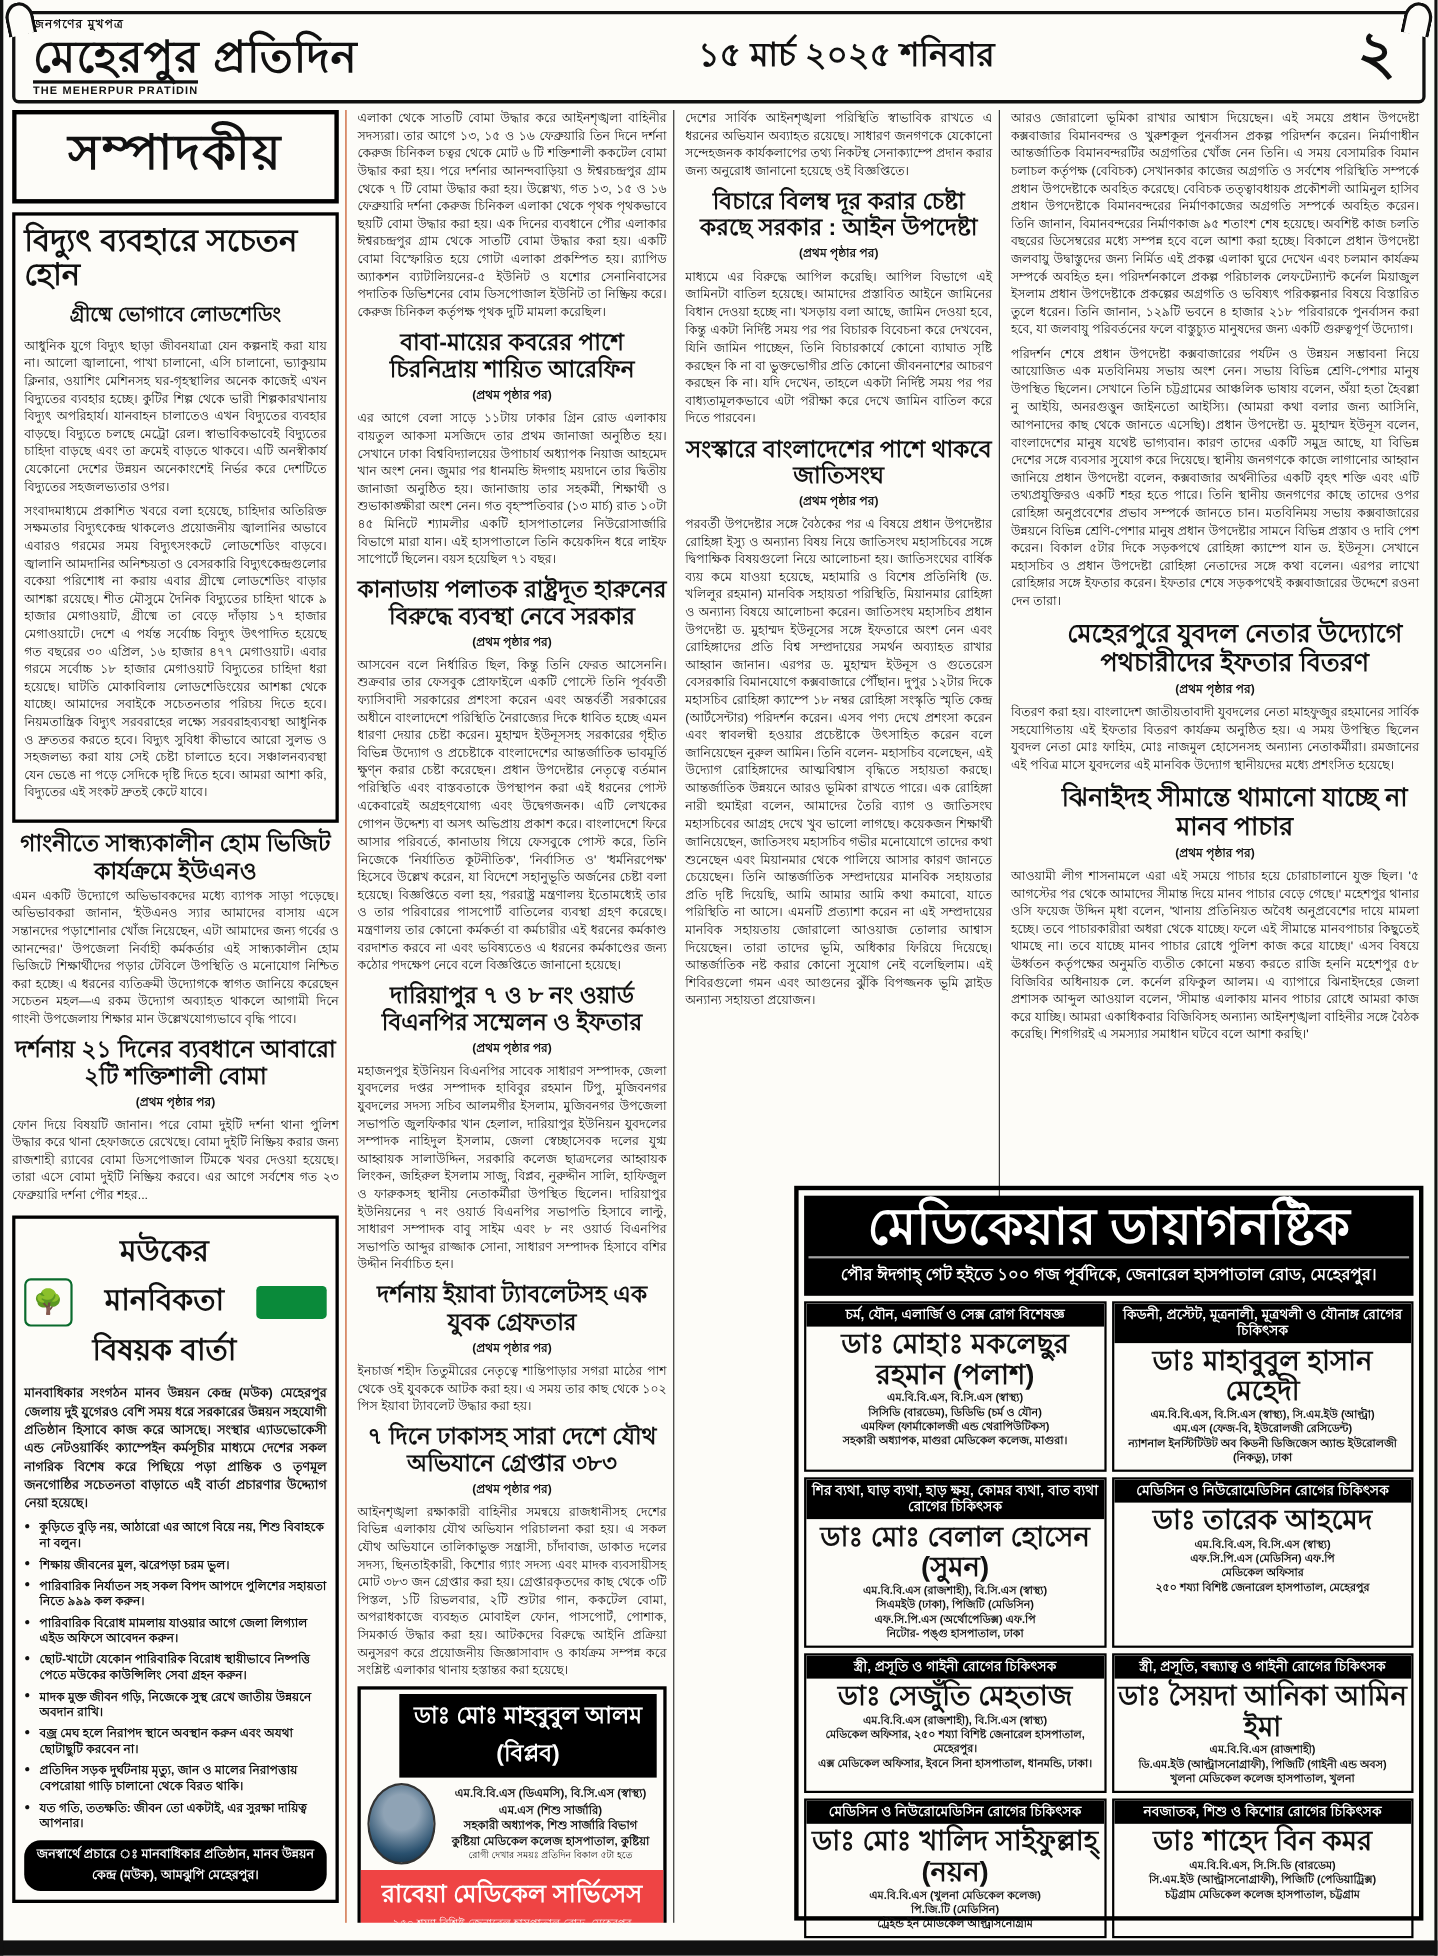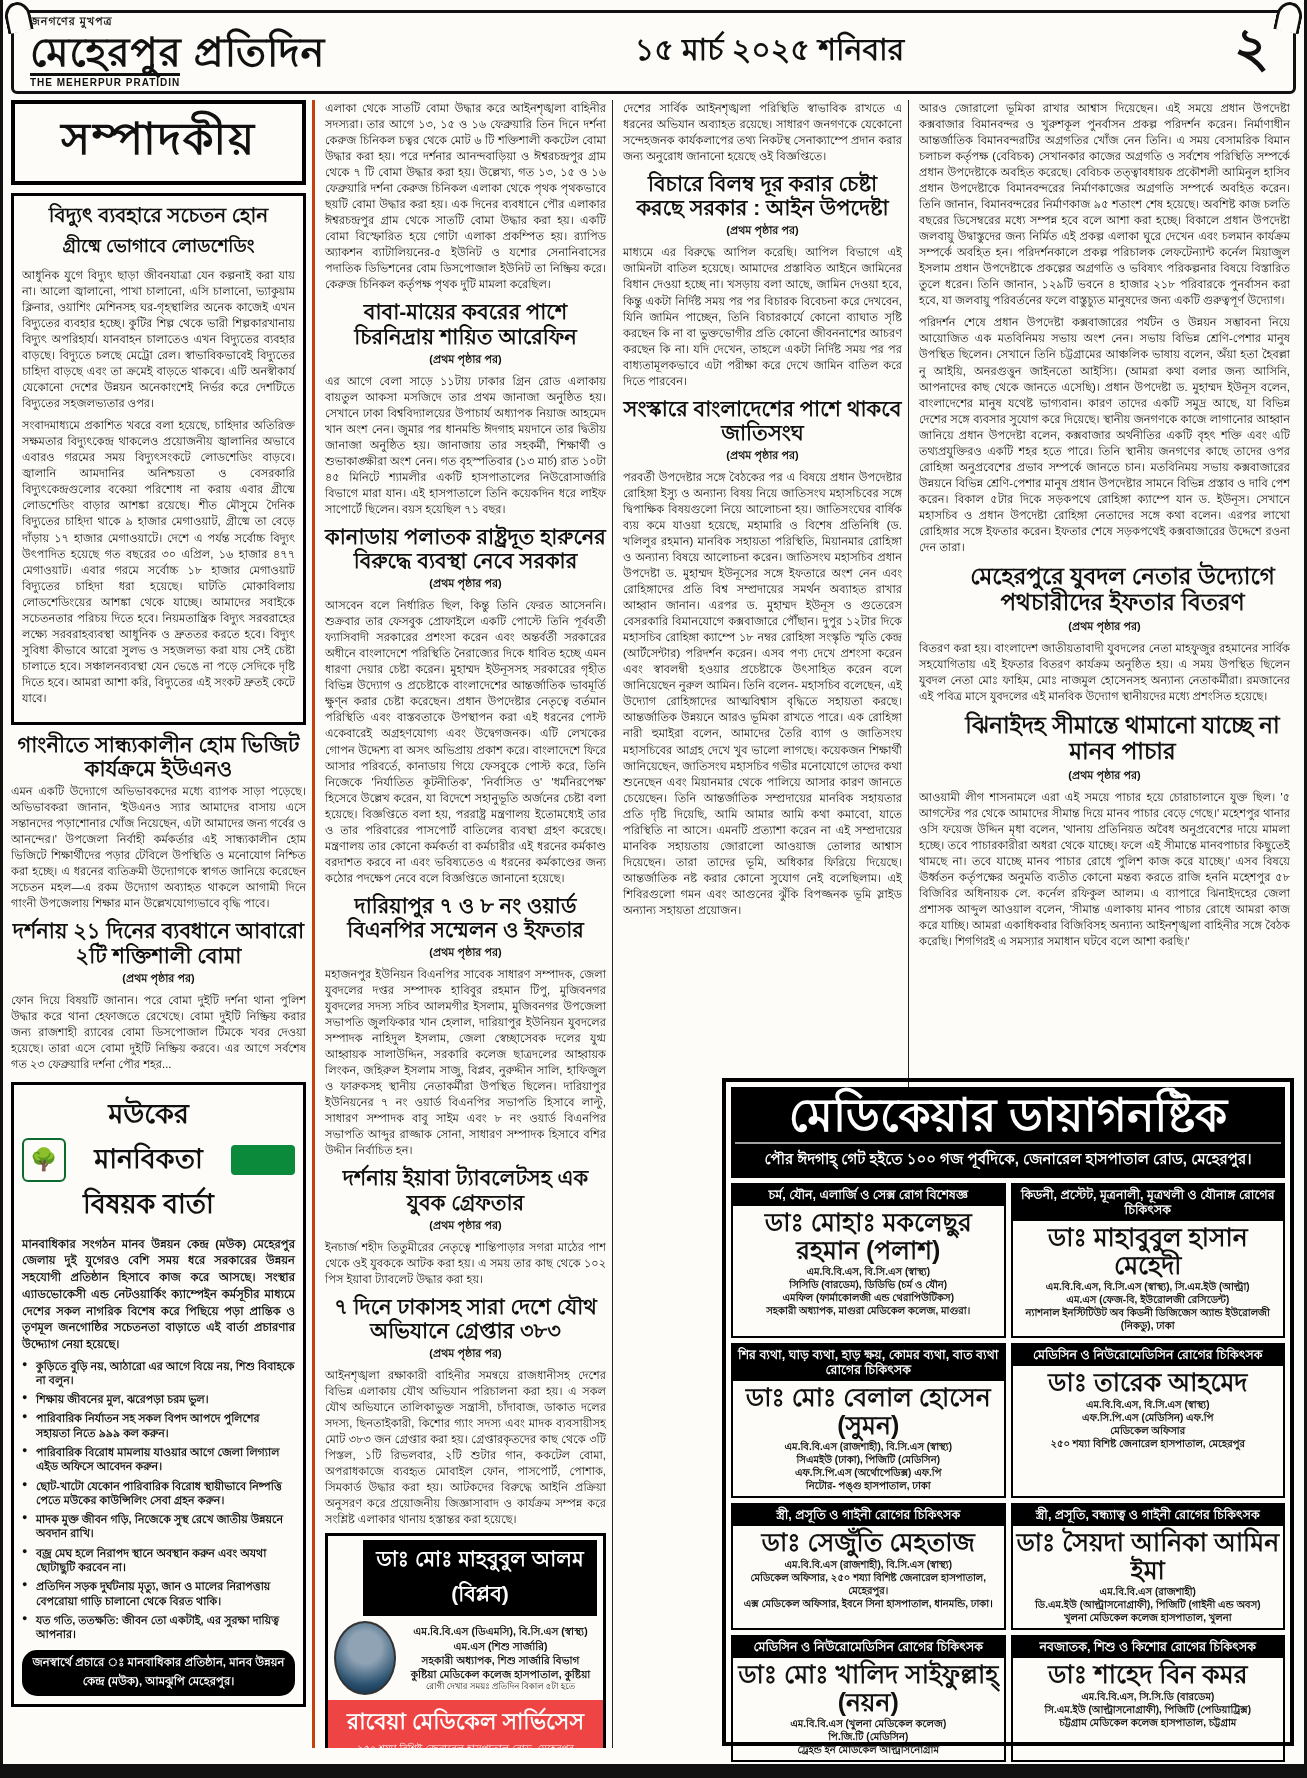--- a/index.html
+++ b/index.html
@@ -21,31 +21,31 @@
   .mast .tagline { font-size:11px; font-weight:bold; letter-spacing:1px; }
   .mast .title { font-size:40px; font-weight:bold; line-height:1.0; letter-spacing:1px; }
   .mast .eng { font-size:10px; font-weight:bold; border-top:3px solid #111; display:inline-block; padding-top:1px; letter-spacing:1px; }
   .mast .date { flex:1; text-align:center; font-size:30px; font-weight:bold; }
   .mast .pageno { width:120px; text-align:right; font-size:54px; font-weight:bold; font-family:"Liberation Serif","DejaVu Serif",serif; }
 
   
   .content { display:grid; grid-template-columns:304px 290px 288px 1fr; column-gap:8px; margin-top:6px; }
   .tcol { border-right:1px solid #222; padding:0 6px 0 2px; height:1006px; overflow:hidden; }
   .tcol.last { border-right:none; }
-  .col1wrap { height:1648px; overflow:hidden; border-right:3px solid #c2410c; padding-right:6px; }
+  .col1wrap { height:1648px; overflow:hidden; border-right:1px solid #c2410c; padding-right:6px; }
 
   h3.head { font-size:21px; font-weight:bold; text-align:center; line-height:1.15; margin:8px 0 2px 0; }
   h3.head.big { font-size:23px;margin-left:36px; }
   .cont { text-align:center; font-size:11px; font-weight:bold; margin-bottom:3px; }
   p.body { font-size:11.3px; line-height:1.42; text-align:justify; margin-bottom:6px; }
 
   
   .ed-banner { border:4px solid #000; padding:2px 6px; text-align:center; font-size:44px; font-weight:bold; letter-spacing:2px; margin-bottom:8px; font-family:"Liberation Serif","DejaVu Serif",serif; }
   .ed-box { border:3px solid #000; padding:8px 8px 10px 8px; margin-bottom:6px; }
-  .ed-box .edh { font-size:20px; font-weight:bold; text-align:center; line-height:1.1; }
+  .ed-box .edh { font-size:28px; font-weight:bold; line-height:1.1; }
   .ed-box .edsub { font-size:18px; font-weight:bold; text-align:center; margin:6px 0 4px 0; }
 
   
   .mouk { border:3px solid #000; padding:8px; margin-top:10px; }
   .mouk-top { display:flex; align-items:center; gap:10px; }
   .mouk-logo { width:44px; height:44px; border:2px solid #0a6b2d; border-radius:6px; display:flex; align-items:center; justify-content:center; color:#0a6b2d; font-size:22px; flex:none; }
   .mouk-title { flex:1; font-size:27px; font-weight:bold; text-align:center; }
   .mouk-badge { width:64px; height:30px; background:#0a8a3a; border-radius:4px; flex:none; }
   .mouk-intro { font-size:11.5px; font-weight:bold; text-align:justify; margin:8px 0 6px 0; line-height:1.45; }
   .mouk ul { list-style:none; }

